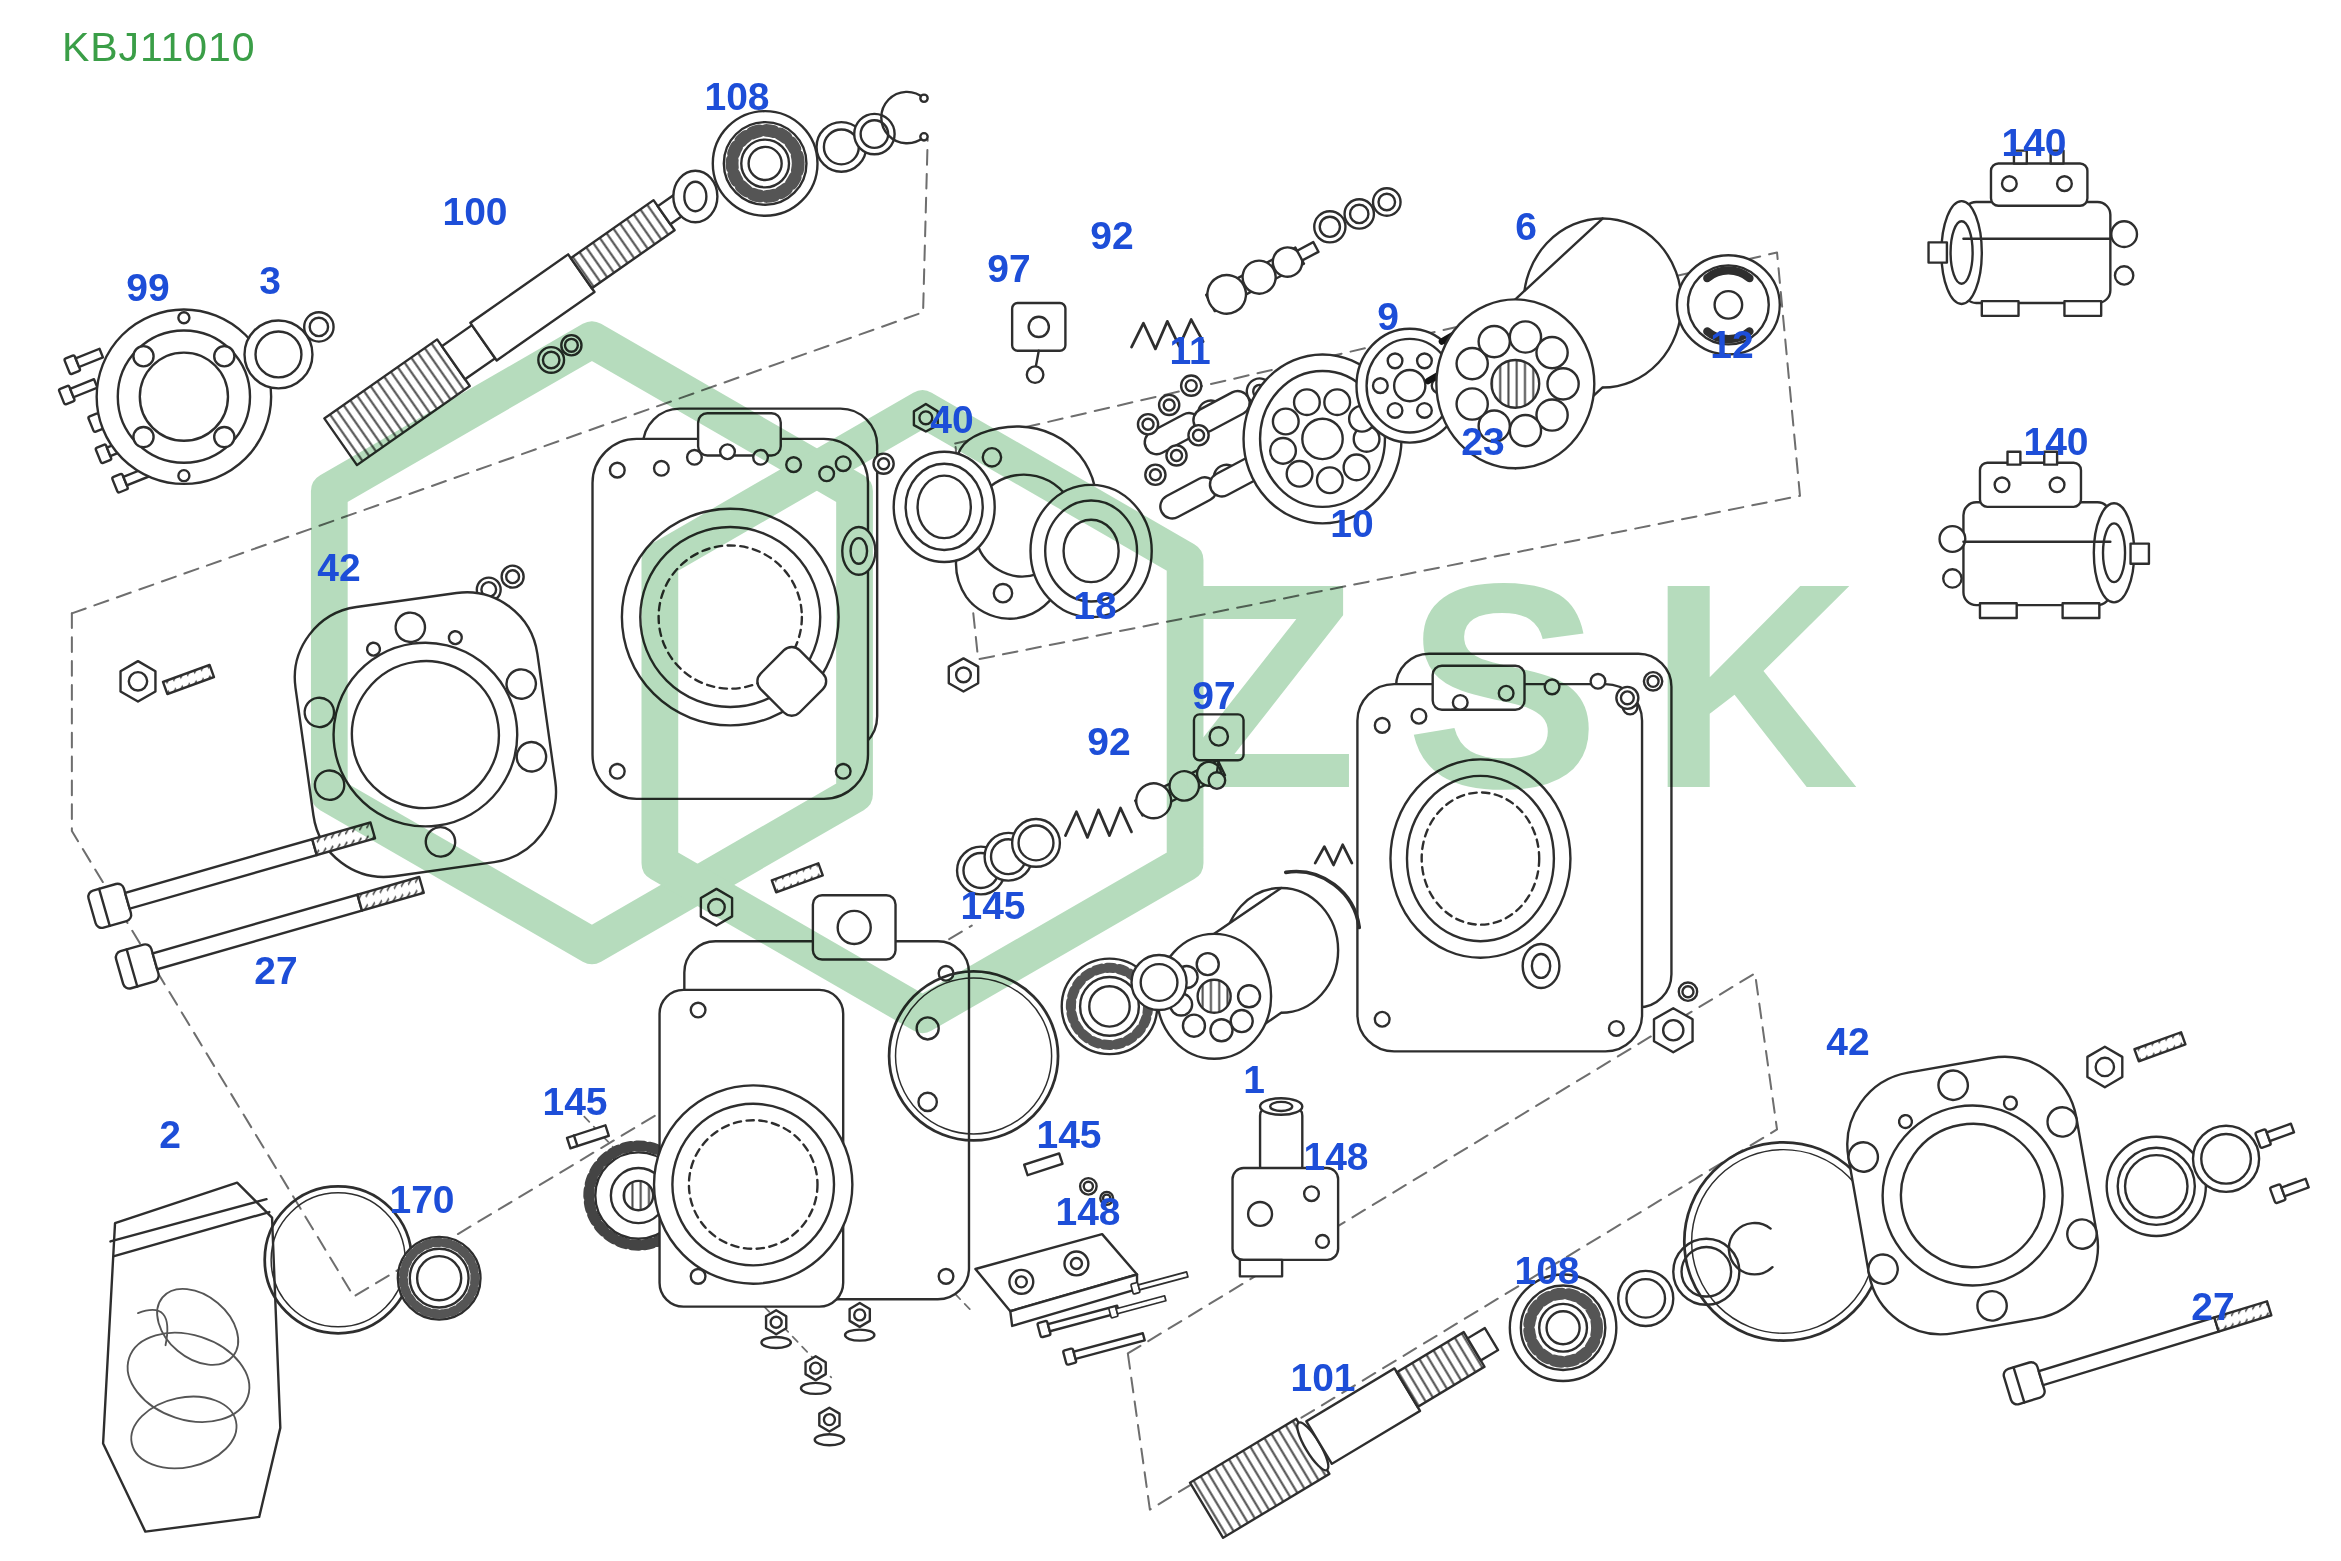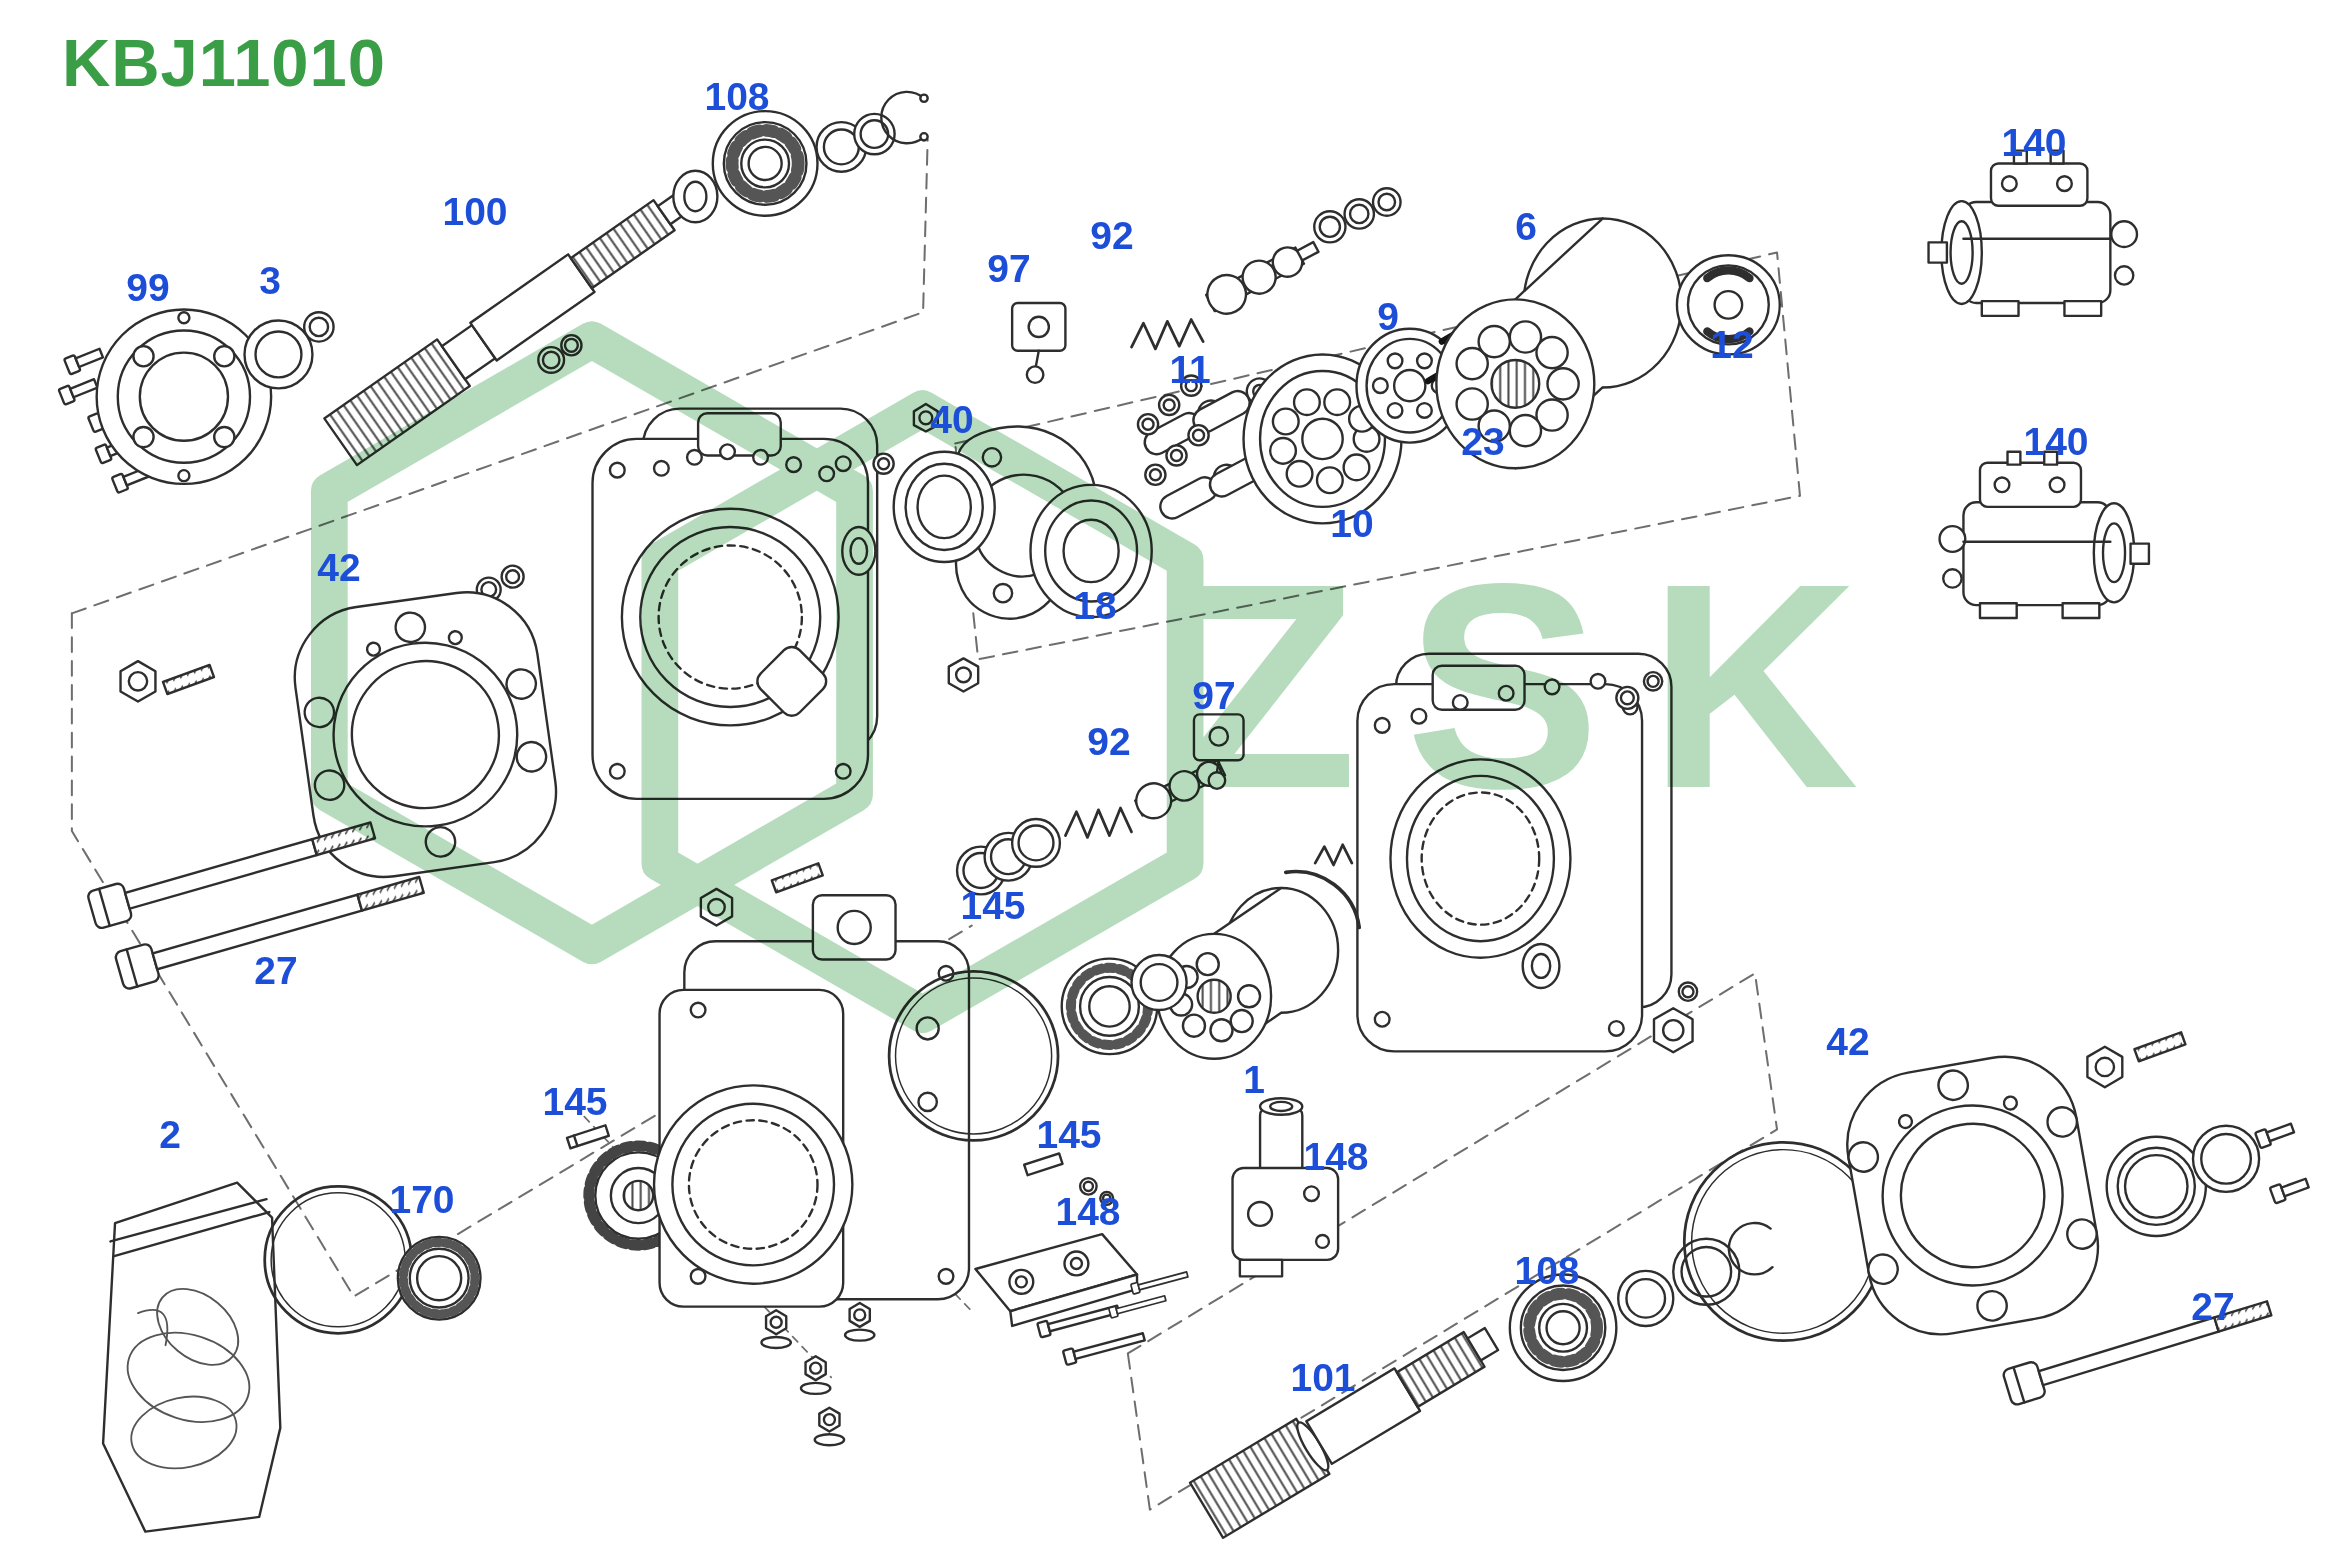--- a/index.html
+++ b/index.html
@@ -23,21 +23,21 @@
     font-size:68px;font-weight:700;letter-spacing:42px;line-height:1;
     color:var(--wm,#79bf86);
   }
   #labels{position:absolute;left:0;top:0;width:2342px;height:1561px;z-index:3;pointer-events:none;}
   .part-label{
     position:absolute;transform:translate(-50%,-50%);
     font-size:39px;font-weight:700;color:#1d4ed8;white-space:nowrap;
   }
   .title{
     position:absolute;left:62px;top:24px;z-index:4;
-    font-size:67px;font-weight:700;letter-spacing:0.9px;color:var(--accent,#3a9e47);
+    font-size:41px;font-weight:400;letter-spacing:0.9px;color:var(--accent,#3a9e47);
   }
 </style>
 </head>
 <body>
 
 <div class="stage">
 
 <svg id="drawing" width="2342" height="1561" viewBox="0 0 2550 1700">
   <defs>
     <pattern id="spl" width="9" height="12" patternUnits="userSpaceOnUse">
@@ -639,21 +639,21 @@
 
 <div id="labels">
       <div class="part-label" style="left: 737px; top: 97px;">108</div>
       <div class="part-label" style="left: 475px; top: 212px;">100</div>
       <div class="part-label" style="left: 148px; top: 288px; text-align: center;">99</div>
       <div class="part-label" style="left: 270px; top: 281px;">3</div>
       <div class="part-label" style="left: 1009px; top: 269px;">97</div>
       <div class="part-label" style="left: 1112px; top: 236px;">92</div>
       <div class="part-label" style="left: 1526px; top: 227px;">6</div>
       <div class="part-label" style="left: 1388px; top: 317px;">9</div>
-      <div class="part-label" style="left: 1190px; top: 370px;">11</div>
+      <div class="part-label" style="left: 1190px; top: 351px;">11</div>
       <div class="part-label" style="left: 1732px; top: 345px;">12</div>
       <div class="part-label" style="left: 1483px; top: 442px;">23</div>
       <div class="part-label" style="left: 1352px; top: 524px;">10</div>
       <div class="part-label" style="left: 952px; top: 420px;">40</div>
       <div class="part-label" style="left: 1095px; top: 606px;">18</div>
       <div class="part-label" style="left: 2034px; top: 143px;">140</div>
       <div class="part-label" style="left: 2056px; top: 442px;">140</div>
       <div class="part-label" style="left: 339px; top: 568px;">42</div>
       <div class="part-label" style="left: 276px; top: 971px;">27</div>
       <div class="part-label" style="left: 170px; top: 1135px;">2</div>

